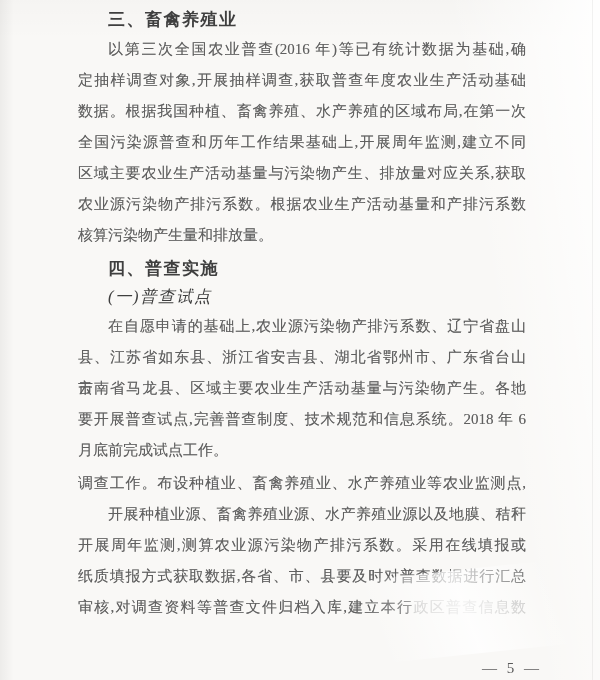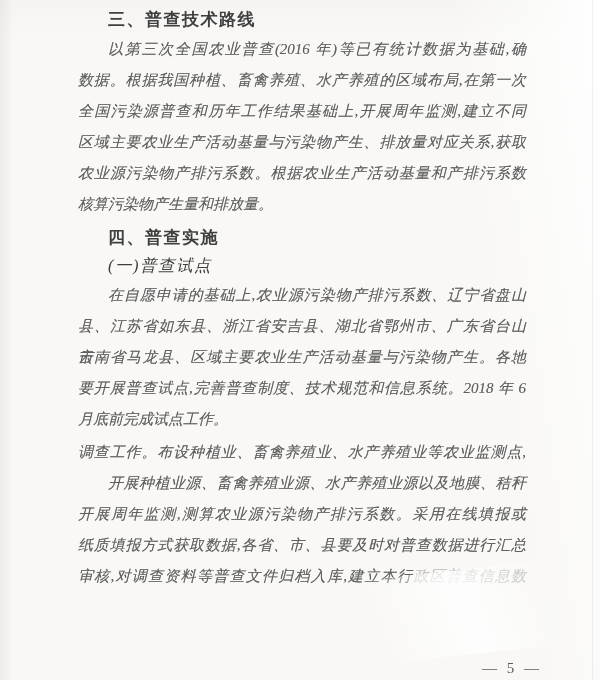--- a/index.html
+++ b/index.html
@@ -29,21 +29,21 @@
   }
   .sec-heading {
     font-size: 17px; font-weight: bold; color: #3f3f3f;
     margin: 6px 0 0 30px; line-height: 24px; letter-spacing: 1.5px;
   }
   .sub-heading {
     font-size: 16.5px; font-weight: normal; font-style: italic; color: #3f3f3f;
     margin: 4px 0 0 30px; line-height: 24px; letter-spacing: 1.5px;
   }
   .sub-heading.second { margin-top: 6px; }
-  .para { margin: 2px 0 0 0; font-style: italic; }
+  .para { margin: 2px 0 0 0; }
   .line {
     font-size: 15px; line-height: 31px; height: 31px;
     color: #606060;
     text-align: justify; text-align-last: justify;
     text-shadow: 0 0 .6px rgba(110,110,110,.55);
   }
   .line.first { text-indent: 2em; }
   .line.lastline { text-align-last: left; }
   .faded { opacity: .38; filter: blur(.6px); }
   .glare {
@@ -59,23 +59,24 @@
     line-height: 20px;
   }
 </style>
 </head>
 <body>
 
 <div class="page">
 
   <div class="content">
 
-    <h2 class="sec-heading">三、普查技术路线</h2>
+    <h2 class="sec-heading">三、畜禽养殖业</h2>
     <div class="para">
       <div class="line first">以第三次全国农业普查(2016 年)等已有统计数据为基础,确</div>
+      <div class="line">定抽样调查对象,开展抽样调查,获取普查年度农业生产活动基础</div>
       <div class="line">数据。根据我国种植、畜禽养殖、水产养殖的区域布局,在第一次</div>
       <div class="line">全国污染源普查和历年工作结果基础上,开展周年监测,建立不同</div>
       <div class="line">区域主要农业生产活动基量与污染物产生、排放量对应关系,获取</div>
       <div class="line">农业源污染物产排污系数。根据农业生产活动基量和产排污系数</div>
       <div class="line lastline">核算污染物产生量和排放量。</div>
     </div>
 
     <h2 class="sec-heading">四、普查实施</h2>
 
     <h3 class="sub-heading">(一)普查试点</h3>

